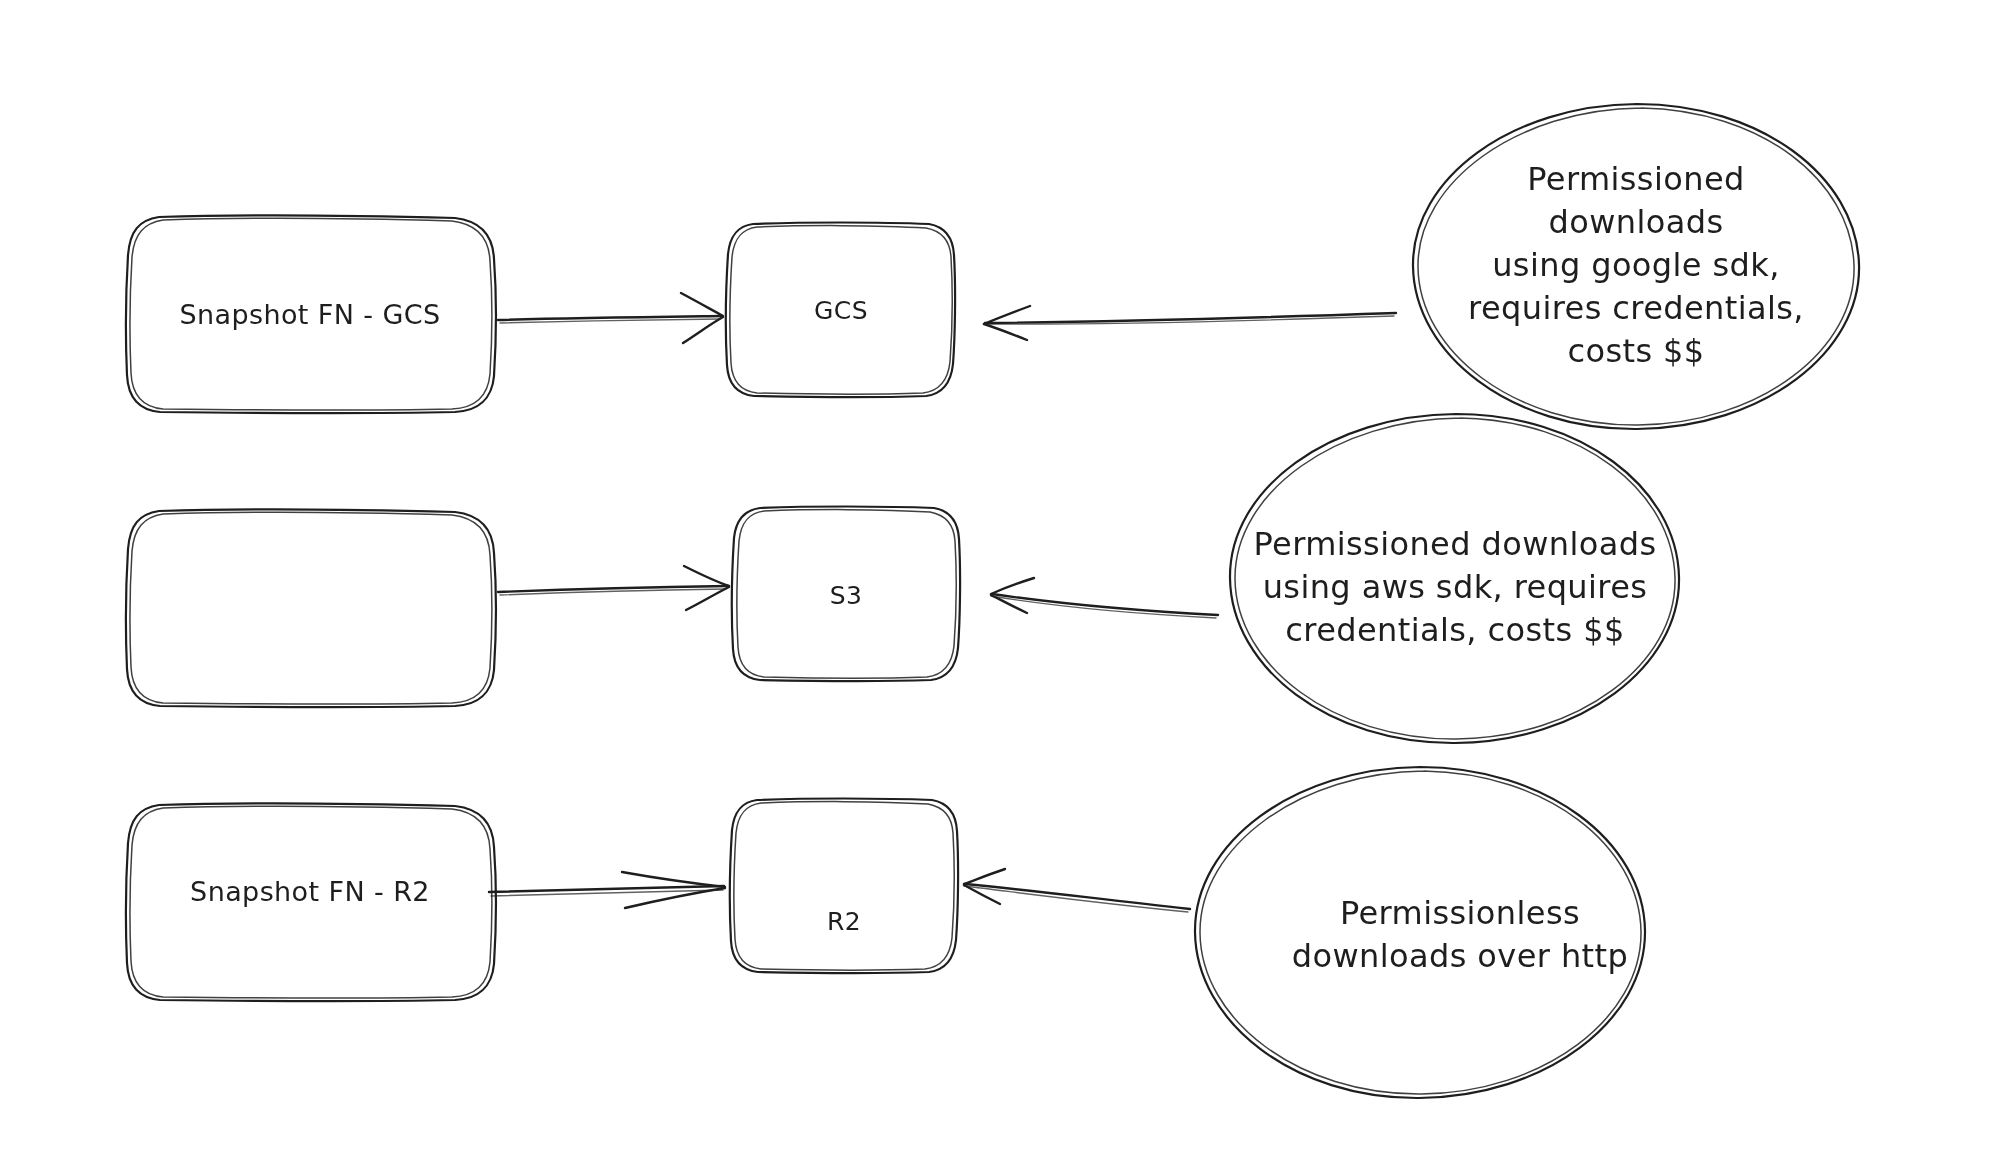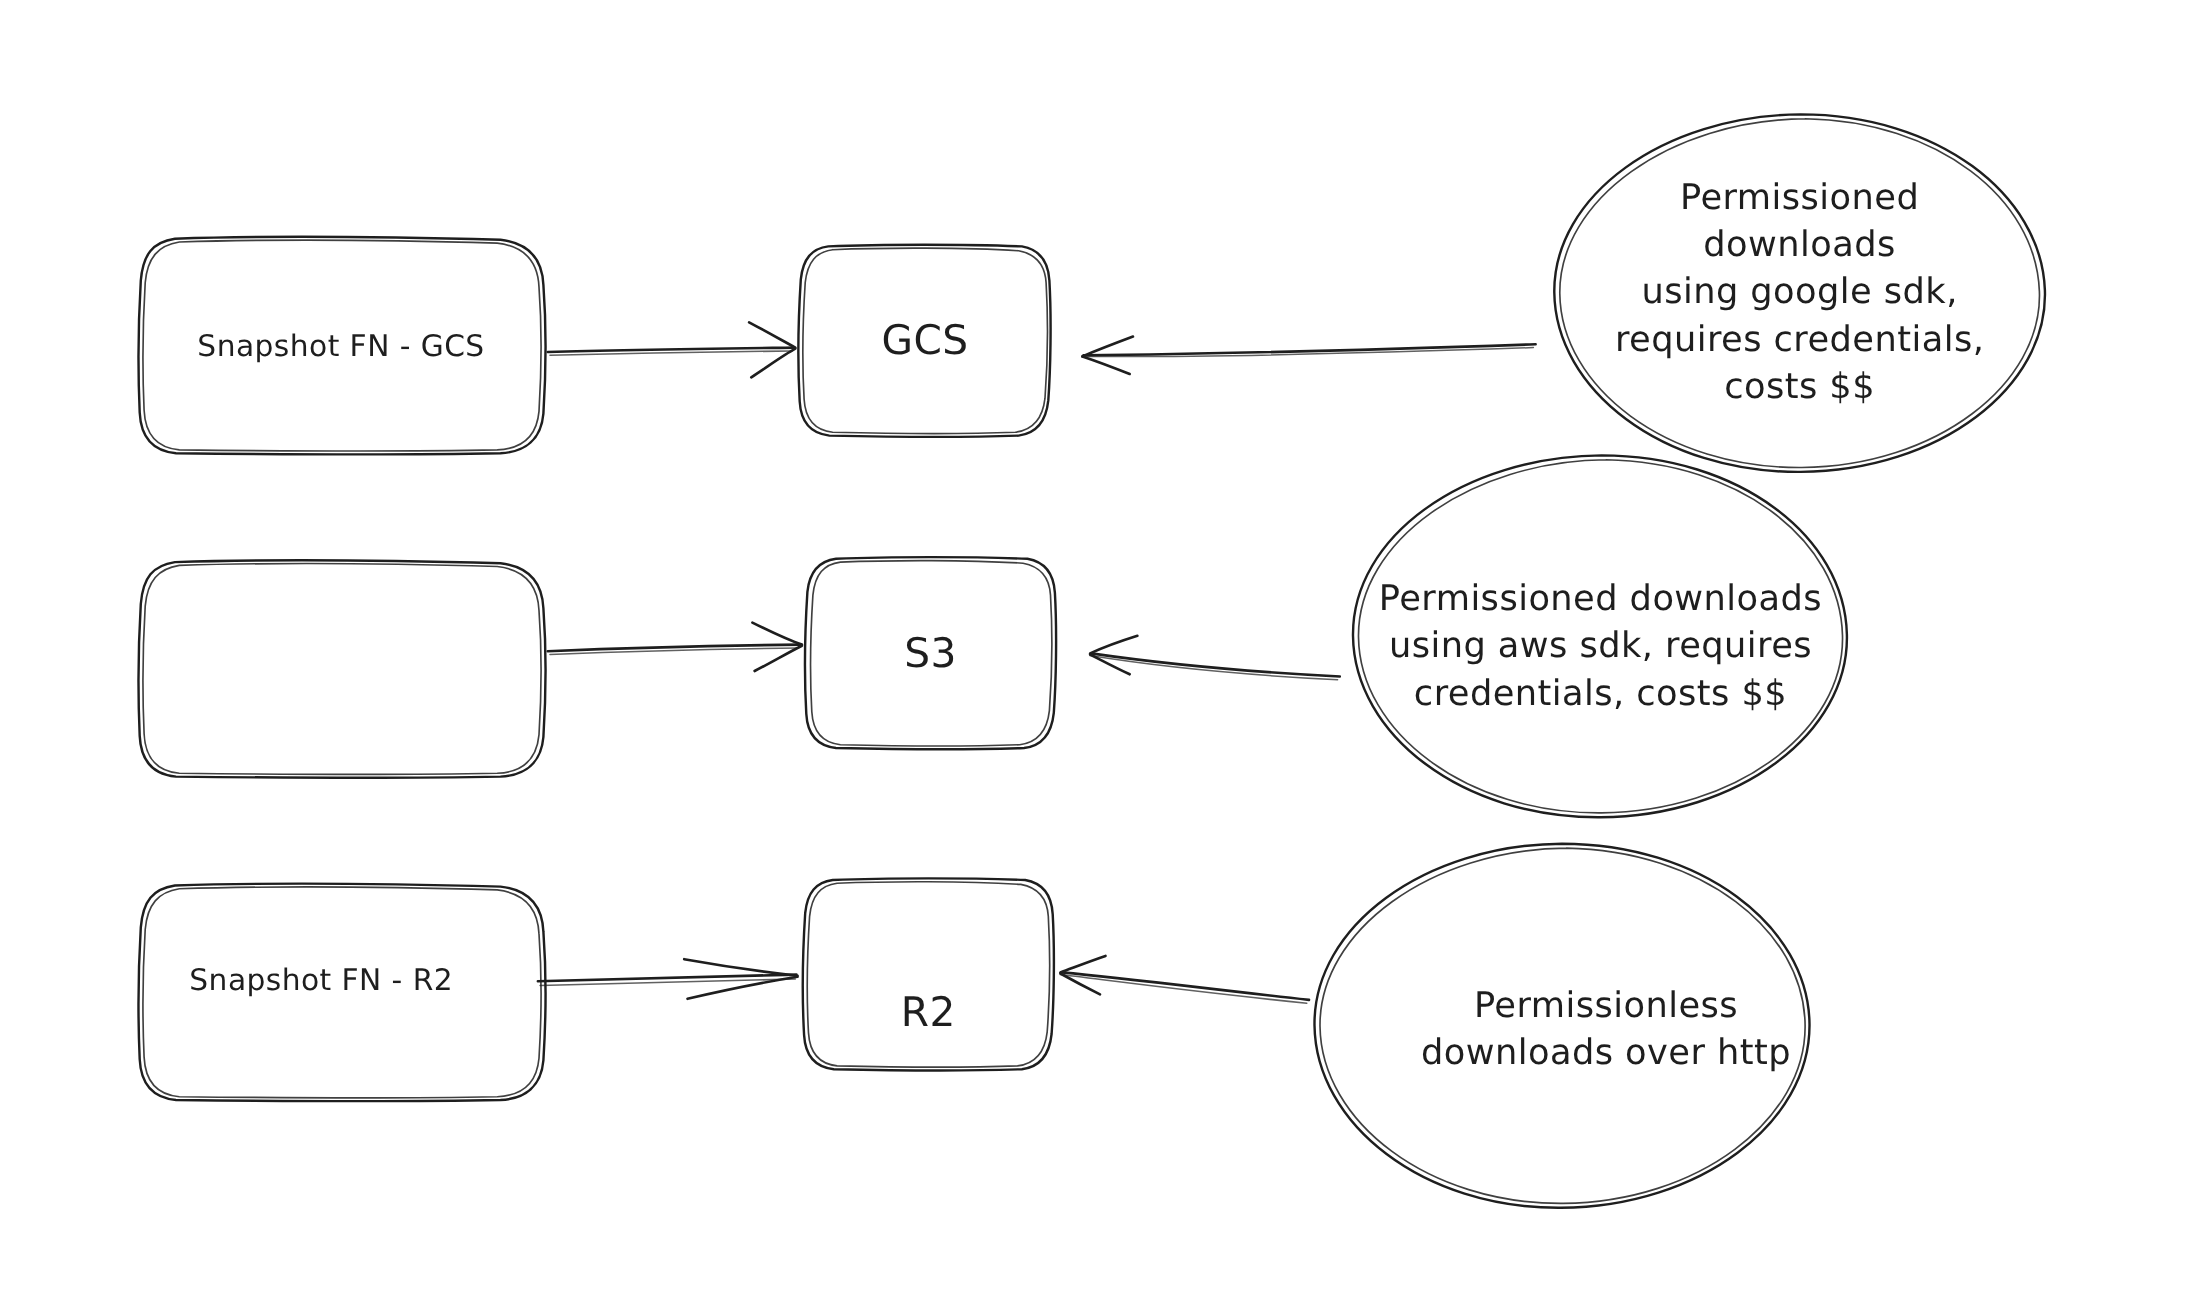--- a/index.html
+++ b/index.html
@@ -49,21 +49,21 @@
     letter-spacing: .4px;
     transform: translate(-50%, -50%);
     pointer-events: none;
     -webkit-font-smoothing: antialiased;
   }
   .label.box-label {
     font-size: 27px;
     font-weight: 400;
   }
   .label.node-label {
-    font-size: 37px;
+    font-size: 25px;
     font-weight: 400;
   }
   .label.note-label {
     font-size: 32px;
     font-weight: 400;
     line-height: 1.34;
   }
   .hit {
     position: absolute;
     transform: translate(-50%, -50%);
@@ -282,21 +282,21 @@
 requires credentials,
 costs $$</div>
 
 
   <div class="label node-label" style="left:846px; top:595px; width:200px;">S3</div>
 
   <div class="label note-label" style="left:1455px; top:587px; width:420px;">Permissioned downloads
 using aws sdk, requires
 credentials, costs $$</div>
 
-  <div class="label box-label" style="left:292px; top:892px; width:380px;">Snapshot FN - R2</div>
+  <div class="label box-label" style="left:310px; top:892px; width:380px;">Snapshot FN - R2</div>
 
   <div class="label node-label" style="left:844px; top:921px; width:200px;">R2</div>
 
   <div class="label note-label" style="left:1460px; top:935px; width:400px;">Permissionless
 downloads over http</div>
 
   <div class="hit" style="left:310px; top:315px; width:370px; height:198px;"></div>
   <div class="hit" style="left:841px; top:310px; width:228px; height:174px;"></div>
   <div class="hit" style="left:1636px; top:265px; width:446px; height:326px;"></div>
 

